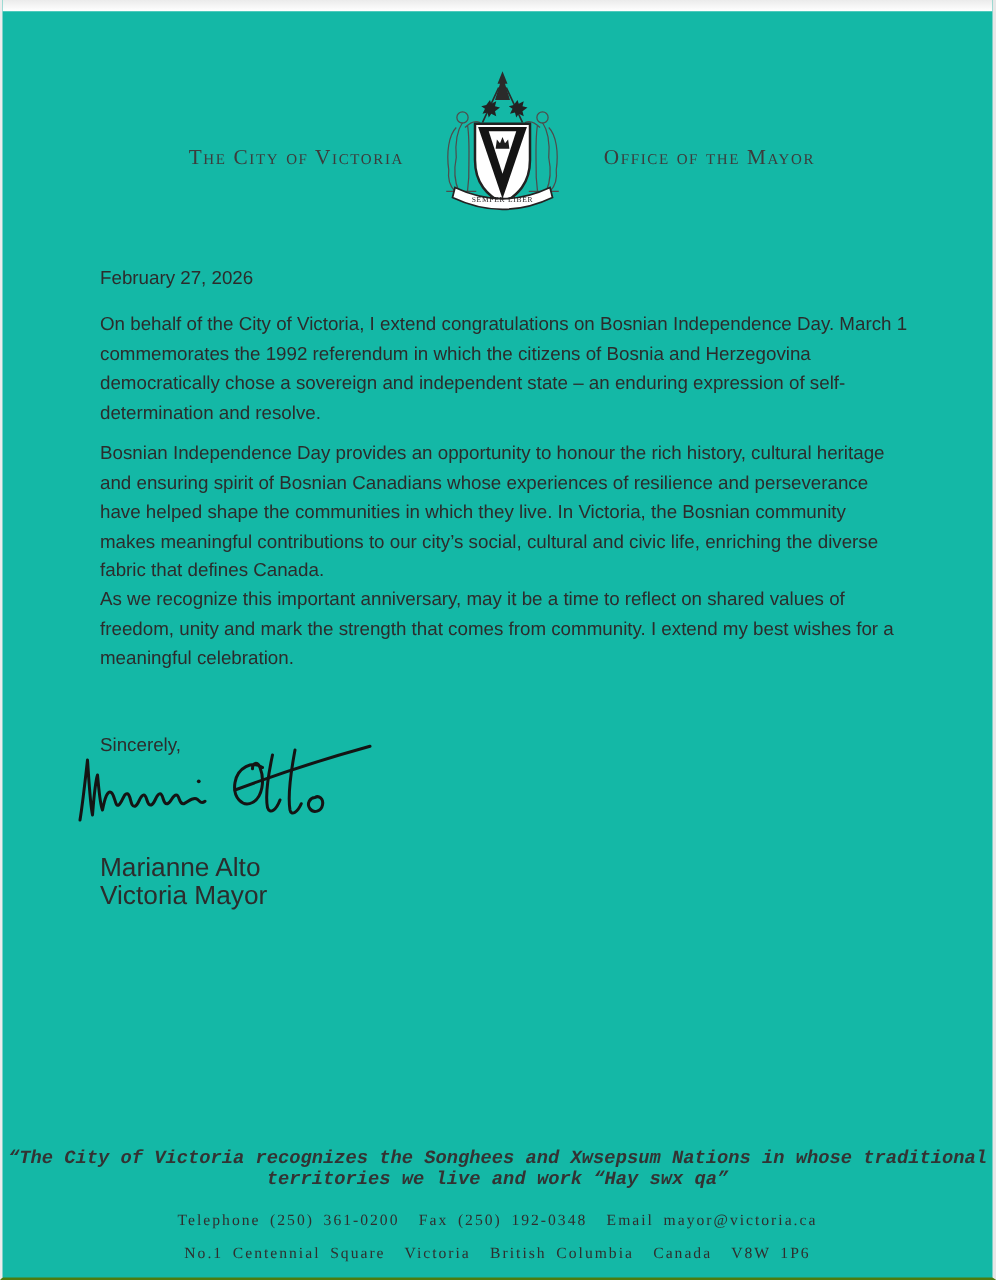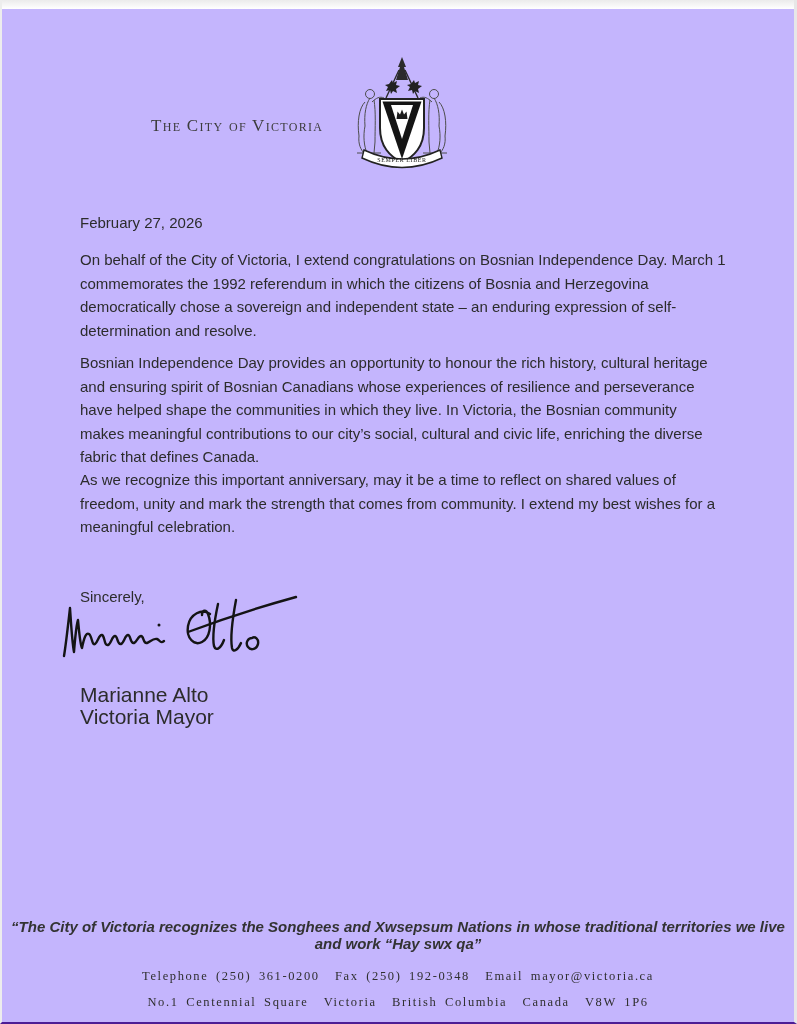--- a/index.html
+++ b/index.html
@@ -5,25 +5,25 @@
   html, body {
     margin: 0;
     padding: 0;
     background: #e9e9e9;
   }
   .page {
     position: relative;
     width: 797px;
     height: 1024px;
     margin: 0 auto;
-    background: #c4b5fd;
+    background: #14b8a6;
     box-sizing: border-box;
     border-left: 2px solid #ededed;
     border-right: 3px solid #e7e7e7;
-    border-bottom: 2px solid #4c1d95;
+    border-bottom: 2px solid #4d7c0f;
     overflow: hidden;
     font-family: "Liberation Sans", sans-serif;
     color: #2d2d2d;
   }
   .page::before {
     content: "";
     position: absolute;
     top: 0; left: 0; right: 0;
     height: 9px;
     background: linear-gradient(#ebebeb, #ffffff);
@@ -84,21 +84,21 @@
     color: #2c2c2c;
   }
 
   
   .acknowledgement {
     position: absolute;
     left: 0;
     right: 0;
     top: 918px;
     text-align: center;
-    font-family: Liberation Sans, sans-serif;
+    font-family: Liberation Mono, monospace;
     font-style: italic;
     font-weight: bold;
     font-size: 15px;
     color: #333333;
     white-space: pre-wrap;
   }
   .footer-line {
     position: absolute;
     left: 0;
     right: 0;
@@ -151,20 +151,21 @@
 
     <path d="M34.5,45.5 L73.5,45.5 L54,103 Z" fill="#141414"></path>
     <path d="M43,49 L65,49 L54,83 Z" fill="#ffffff"></path>
 
     <path d="M48.5,63 L59.5,63 L58.5,55.5 L56,58.5 L54,53.5 L52,58.5 L49.5,55.5 Z" fill="#1c1c1c"></path>
 
     <path d="M14,102 Q54,121 94,102 L92,94 Q54,112 16,94 Z" fill="#ffffff" stroke="#222222" stroke-width="1.4"></path>
     <text x="54" y="105.5" text-anchor="middle" font-size="6" letter-spacing="0.6" fill="#1c1c1c" font-family="Liberation Serif, serif">SEMPER LIBER</text>
   </svg>
 
+  <div class="office-name">Office of the Mayor</div>
 
   <div class="letter-text date">February 27, 2026</div>
   <div class="letter-text para-1">On behalf of the City of Victoria, I extend congratulations on Bosnian Independence Day. March 1
 commemorates the 1992 referendum in which the citizens of Bosnia and Herzegovina
 democratically chose a sovereign and independent state – an enduring expression of self-
 determination and resolve.</div>
   <div class="letter-text para-3">As we recognize this important anniversary, may it be a time to reflect on shared values of
 freedom, unity and mark the strength that comes from community. I extend my best wishes for a
 meaningful celebration.</div>
   <div class="letter-text para-2">Bosnian Independence Day provides an opportunity to honour the rich history, cultural heritage

